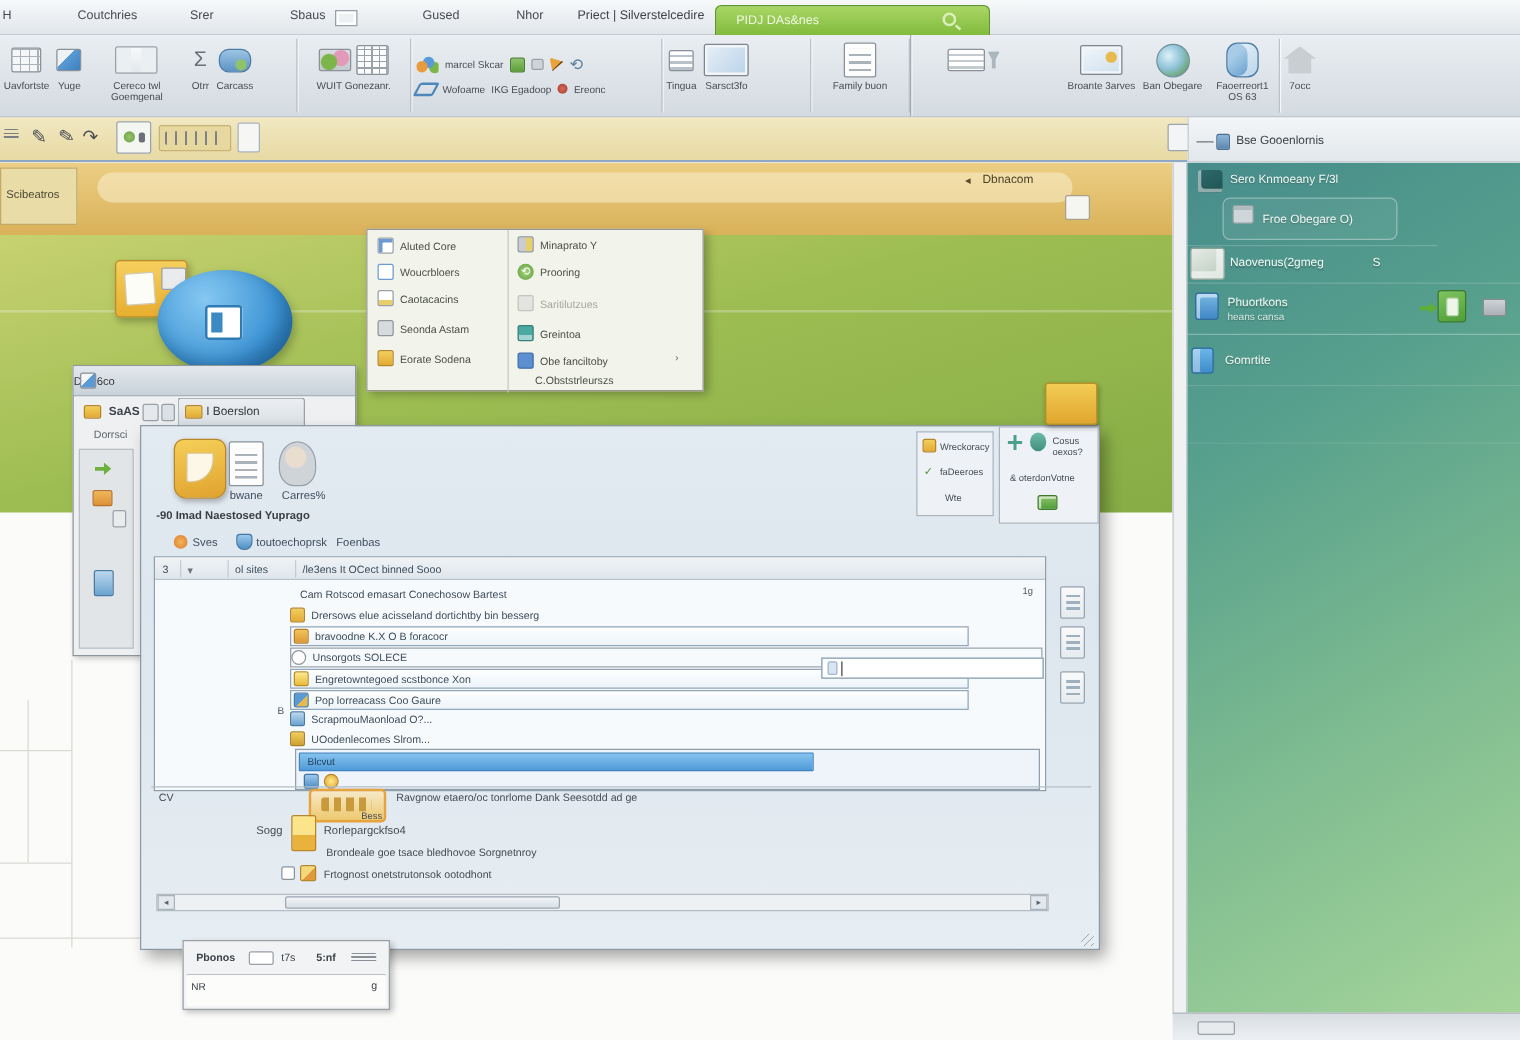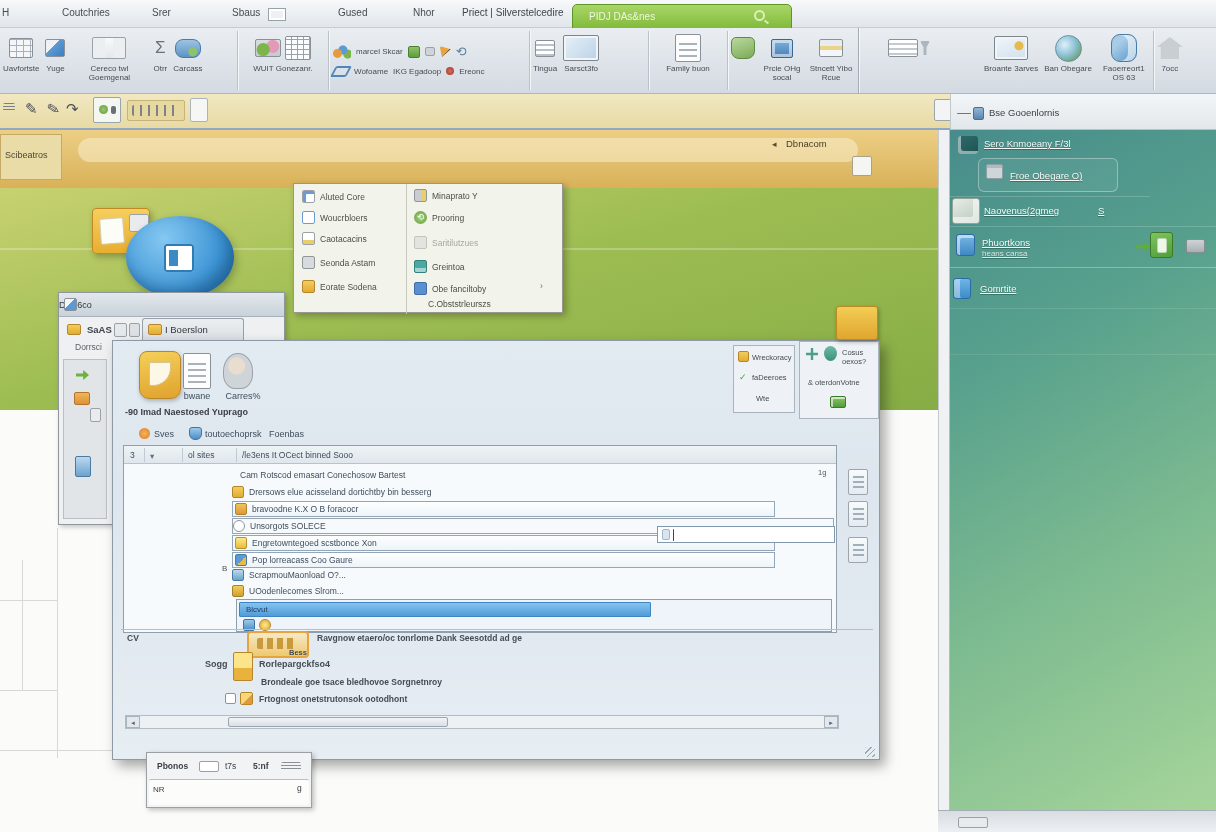--- a/index.html
+++ b/index.html
@@ -108,37 +108,37 @@
             border:1px solid #8fa0ac; }
   .selbar { position:absolute; left:2px; top:2px; width:412px; height:15px; border-radius:1px;
             background:linear-gradient(180deg,#86c3ef,#4f9bd8); border:1px solid #3f85c2;
             font-size:8px; color:#1d3c5a; line-height:13px; padding-left:6px; }
   .dedit { position:absolute; left:533px; top:80px; width:178px; height:17px; background:#fff;
            border:1px solid #7f98ad; }
   .dsbtn { position:absolute; left:735px; width:20px; height:26px; border-radius:2px;
            background:linear-gradient(180deg,#f8fafb,#e6ebf0); border:1px solid #9aa5ae; }
   .dsbtn::after { content:""; position:absolute; left:4px; top:6px; width:11px; height:13px;
            background:repeating-linear-gradient(180deg,#9fb0bd 0 2px,transparent 2px 5px); }
-  .dbt { position:absolute; font-size:8.5px; color:#454c53; white-space:nowrap;font-weight:bold; }
+  .dbt { position:absolute; font-size:8.5px; color:#454c53; white-space:nowrap; }
   .scr { position:absolute; left:12px; top:374px; width:714px; height:14px; background:#eef1f4;
          border:1px solid #b3bcc4; }
   .sarr { position:absolute; top:0; width:14px; height:12px; background:#e2e8ed; border:1px solid #aab4bd;
           font-size:7px; color:#5a646d; text-align:center; line-height:11px; }
 
   
   .mini { position:absolute; left:146px; top:622px; width:166px; height:56px; background:#f2f3f4;
           border:1px solid #9aa0a6; box-shadow:2px 2px 5px rgba(0,0,0,.25); z-index:6;
           font-size:8.5px; color:#3c4147; }
 
   
   .gap { position:absolute; left:938px; top:0; width:12px; height:680px; background:#eff1f2;
          border-left:1px solid #c3c8cd; border-right:1px solid #b5bcc2; }
   .rpanel { position:absolute; left:950px; top:0; width:266px; height:680px;
             background:linear-gradient(150deg,#478c8b 0%,#57a08d 30%,#7cba90 62%,#a6d59a 100%); }
-  .rt { position:absolute; font-size:9.5px; color:#f4f9f5; text-shadow:0 1px 1px rgba(0,0,0,.25); white-space:nowrap;text-decoration:underline; }
+  .rt { position:absolute; font-size:9.5px; color:#f4f9f5; text-shadow:0 1px 1px rgba(0,0,0,.25); white-space:nowrap; }
   .rline { position:absolute; left:0; width:266px; height:1px; background:rgba(255,255,255,.18); }
   .rstatus { position:absolute; left:938px; top:680px; width:278px; height:22px;
              background:linear-gradient(180deg,#d8dde2,#edf0f3); border-top:1px solid #a6adb4; }
 
   
   .ic-grid { width:24px; height:20px; border:1px solid #8a9199; background:
       repeating-linear-gradient(90deg,transparent 0 6px,#aab1b8 6px 7px),
       repeating-linear-gradient(0deg,transparent 0 5px,#aab1b8 5px 6px), #f4f6f8; }
   .ic-tbl { width:26px; height:24px; border:1px solid #8a9199; background:
       repeating-linear-gradient(90deg,transparent 0 5px,#9aa1a8 5px 6px),
@@ -248,39 +248,20 @@
     <div class="grp" style="width:78px;justify-content:center">
       <div class="rb">
         <div class="ricw">
             <span class="fi" style="width:26px;height:28px;background:repeating-linear-gradient(180deg,transparent 0 4px,#aab3ba 4px 6px) content-box, #fdfdfd;border:1px solid #8a9199;padding:4px 3px"></span>
           </div>
         <div class="rlb" style="max-width:54px">Family buon</div>
       </div>
     </div>
     <div class="vs"></div>
 
-    <div class="grp" style="width:130px">
-      <div class="rb">
-        <div class="ricw">
-            <span class="fi" style="width:24px;height:22px;border-radius:5px 5px 8px 8px;background:linear-gradient(160deg,#b9d89c,#7cab58);border:1px solid #5f8a42"></span>
-          </div>
-      </div>
-      <div class="rb">
-        <div class="ricw">
-            <span class="fi" style="width:22px;height:19px;background:linear-gradient(180deg,#7fb3de,#477fb4);border:1px solid #3a678f;box-shadow:inset 0 0 0 3px rgba(255,255,255,.55)"></span>
-          </div>
-        <div class="rlb" style="max-width:42px">Prcie OHg socal</div>
-      </div>
-      <div class="rb">
-        <div class="ricw">
-            <span class="fi" style="width:24px;height:18px;border:1px solid #8a9199;background:linear-gradient(180deg,#e9ecef 0 35%,#e8d48a 35% 60%,#f5f6f7 60%)"></span>
-          </div>
-        <div class="rlb" style="max-width:44px">Stncett Yibo Rcue</div>
-      </div>
-    </div>
     <div class="vs" style="margin:0;background:#a2aab2"></div>
 
     <div class="grp" style="flex:1;padding-left:26px">
       <div class="rb" style="margin-right:48px">
         <div class="ricw">
           <span class="fi" style="width:30px;height:18px;border:1px solid #8a9199;background:repeating-linear-gradient(180deg,#fff 0 3px,#c3cad0 3px 5px)"></span>
           <span class="fi" style="width:10px;height:14px;margin-left:2px;background:#aeb6bd;clip-path:polygon(0 0,100% 0,65% 45%,65% 100%,35% 100%,35% 45%)"></span>
         </div>
       </div>
       <div class="rb">

